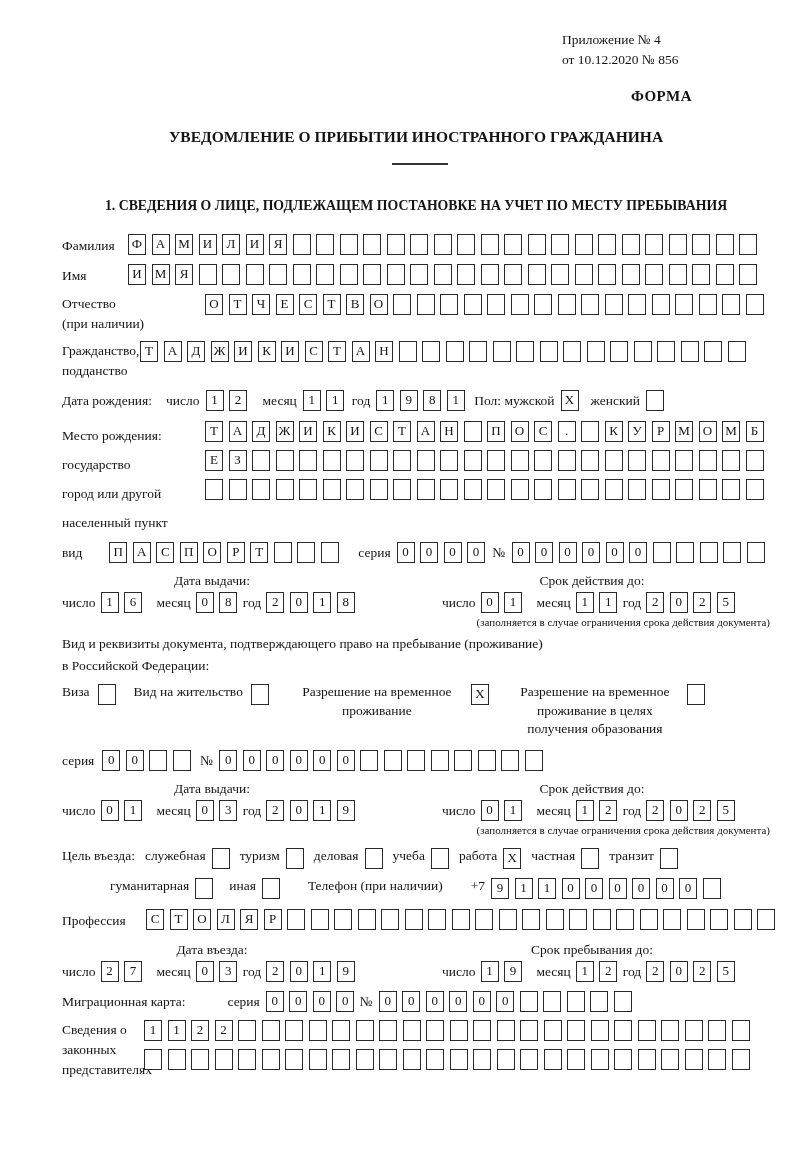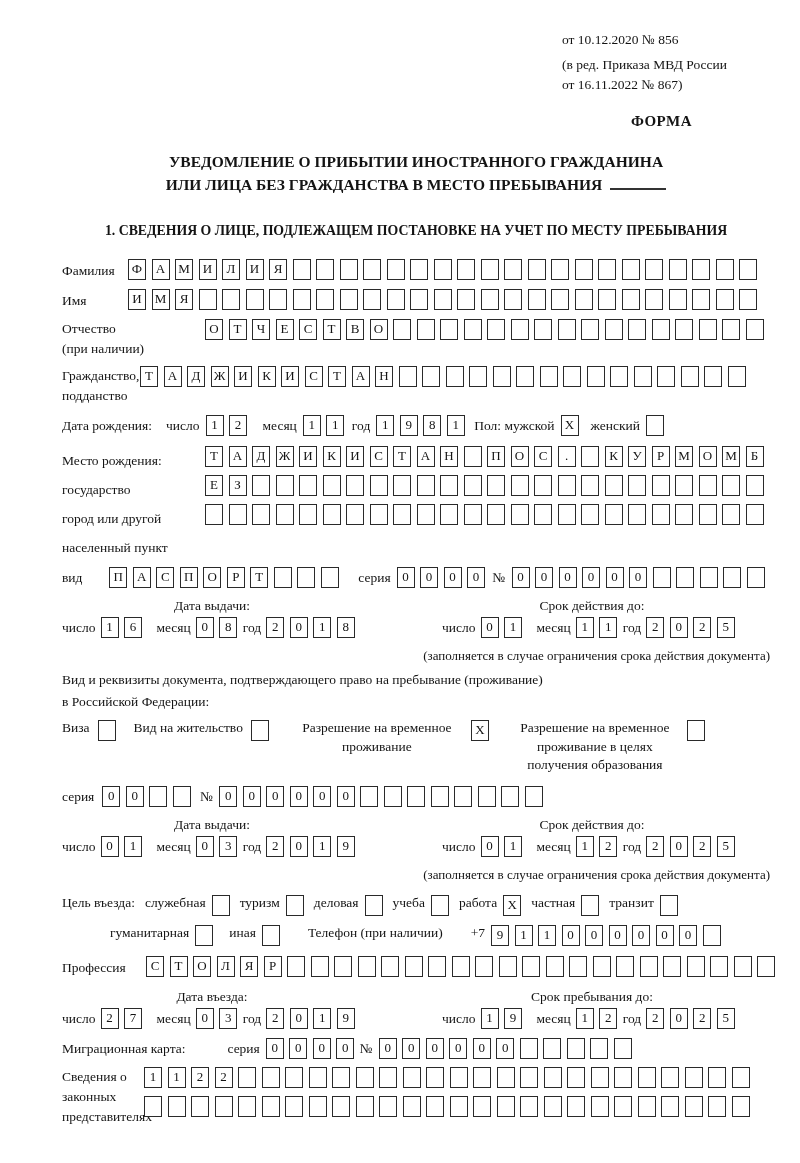--- a/index.html
+++ b/index.html
@@ -36,54 +36,51 @@
   
   .dates { margin-top:10px; }
   .datecols { display:flex; }
   .datecol-l { width:352px; }
   .datecol-r { flex:1; }
   .datehead { text-align:center; margin-bottom:3px; }
   .datehead-l { width:300px; }
   .dateline { display:flex; align-items:center; }
   .dateline .t { margin-right:5px; }
   .dateline .t.m { margin-left:9px; }
-  .datenote { text-align:right; font-size:13px; margin-top:10px; }
+  .datenote { text-align:right; font-size:11px; margin-top:3px; }
 
   .inline-row { display:flex; align-items:center; margin-top:9px; }
   .inline-row .gap { margin-left:10px; margin-right:6px; }
 
   .permitrow { margin-top:9px; }
   .permitrow .opt { display:flex; align-items:flex-start; }
   .permitrow .optlbl { line-height:1.35; }
   .permitrow .optlbl.c { text-align:center; }
   .permitrow .cb { margin-left:8px; margin-top:1px; }
 
   .purpose { display:flex; align-items:flex-start; margin-top:12px; }
   .purpose .plbl { margin-right:6px; margin-left:10px; }
   .purpose .plbl.first { margin-left:0; }
 </style>
 </head>
 <body>
 
 <div class="page">
 
   <div class="annex">
+    <div>Приложение № 4</div>
     <div>от 10.12.2020 № 856</div>
-    <div class="annex-note">
-      <div>(в ред. Приказа МВД России</div>
-      <div>от 16.11.2022 № 867)</div>
-    </div>
   </div>
 
   <div class="forma">ФОРМА</div>
 
   <div class="title">
     <div>УВЕДОМЛЕНИЕ О ПРИБЫТИИ ИНОСТРАННОГО ГРАЖДАНИНА</div>
     <div>
-      <span>ИЛИ ЛИЦА БЕЗ ГРАЖДАНСТВА В МЕСТО ПРЕБЫВАНИЯ</span><span class="blank"></span>
+      <span class="blank"></span>
     </div>
   </div>
 
   <div class="section">1. СВЕДЕНИЯ О ЛИЦЕ, ПОДЛЕЖАЩЕМ ПОСТАНОВКЕ НА УЧЕТ ПО МЕСТУ ПРЕБЫВАНИЯ</div>
 
   <div class="content">
 
     <div class="frow">
       <span class="lbl" style="width:66px">Фамилия</span>
       <span class="boxes">

